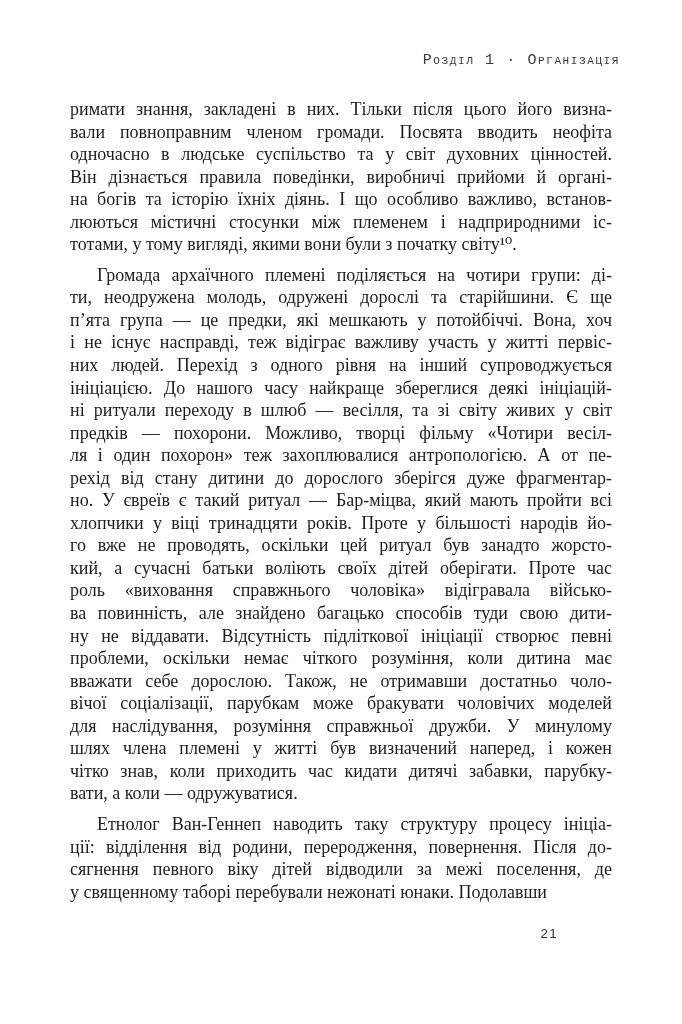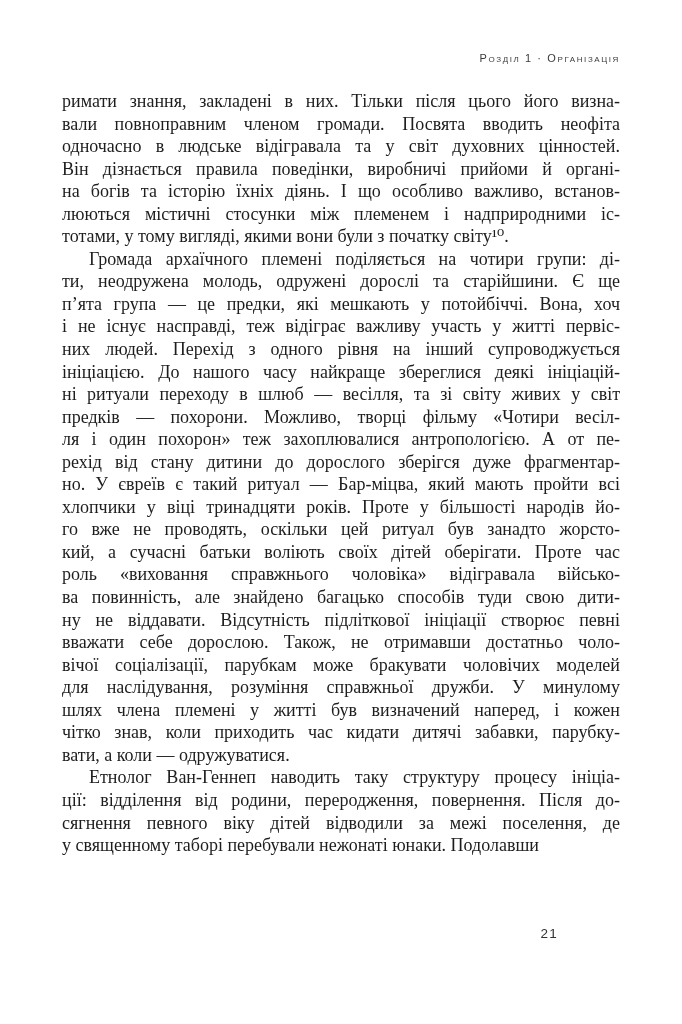--- a/index.html
+++ b/index.html
@@ -15,36 +15,36 @@
     overflow: hidden;
     font-family: "Liberation Serif", "DejaVu Serif", serif;
     color: #1d1d1d;
   }
   .running-header {
     position: absolute;
     top: 52px;
     left: 62px;
     right: 62px;
     text-align: right;
-    font-family: Liberation Sans, sans-serif;
+    font-family: Liberation Mono, monospace;
     font-variant: small-caps;
-    font-size: 11px;
+    font-size: 15px;
     letter-spacing: 1.6px;
     color: #3a3a3a;
   }
   .body-text {
     position: absolute;
     top: 90px;
     left: 62px;
     width: 558px;
     font-size: 18px;
     line-height: 22.55px;
   }
   .para {
-    margin: 0;
+    margin: 8px;
     padding: 0;
   }
   .line {
     display: block;
     white-space: normal;
     text-align: justify;
     text-align-last: justify;
     height: 22.55px;
     overflow: visible;
   }
@@ -68,21 +68,21 @@
 <body>
 
 <div class="page">
 
   <div class="running-header">Розділ 1 · Організація</div>
 
   <div class="body-text">
       <div class="para">
         <div class="line">римати знання, закладені в них. Тільки після цього його визна-</div>
         <div class="line">вали повноправним членом громади. Посвята вводить неофіта</div>
-        <div class="line">одночасно в людське відігравала та у світ духовних цінностей.</div>
+        <div class="line">одночасно в людське суспільство та у світ духовних цінностей.</div>
         <div class="line">Він дізнається правила поведінки, виробничі прийоми й органі-</div>
         <div class="line">на богів та історію їхніх діянь. І що особливо важливо, встанов-</div>
         <div class="line">люються містичні стосунки між племенем і надприродними іс-</div>
         <div class="line para-end">тотами, у тому вигляді, якими вони були з початку світу¹⁰.</div>
       </div>
       <div class="para">
         <div class="line indent">Громада архаїчного племені поділяється на чотири групи: ді-</div>
         <div class="line">ти, неодружена молодь, одружені дорослі та старійшини. Є ще</div>
         <div class="line">п’ята група — це предки, які мешкають у потойбіччі. Вона, хоч</div>
         <div class="line">і не існує насправді, теж відіграє важливу участь у житті первіс-</div>
@@ -92,20 +92,21 @@
         <div class="line">предків — похорони. Можливо, творці фільму «Чотири весіл-</div>
         <div class="line">ля і один похорон» теж захоплювалися антропологією. А от пе-</div>
         <div class="line">рехід від стану дитини до дорослого зберігся дуже фрагментар-</div>
         <div class="line">но. У євреїв є такий ритуал — Бар-міцва, який мають пройти всі</div>
         <div class="line">хлопчики у віці тринадцяти років. Проте у більшості народів йо-</div>
         <div class="line">го вже не проводять, оскільки цей ритуал був занадто жорсто-</div>
         <div class="line">кий, а сучасні батьки воліють своїх дітей оберігати. Проте час</div>
         <div class="line">роль «виховання справжнього чоловіка» відігравала військо-</div>
         <div class="line">ва повинність, але знайдено багацько способів туди свою дити-</div>
         <div class="line">ну не віддавати. Відсутність підліткової ініціації створює певні</div>
+        <div class="line">проблеми, оскільки немає чіткого розуміння, коли дитина має</div>
         <div class="line">вважати себе дорослою. Також, не отримавши достатньо чоло-</div>
         <div class="line">вічої соціалізації, парубкам може бракувати чоловічих моделей</div>
         <div class="line">для наслідування, розуміння справжньої дружби. У минулому</div>
         <div class="line">шлях члена племені у житті був визначений наперед, і кожен</div>
         <div class="line">чітко знав, коли приходить час кидати дитячі забавки, парубку-</div>
         <div class="line para-end">вати, а коли — одружуватися.</div>
       </div>
       <div class="para">
         <div class="line indent">Етнолог Ван-Геннеп наводить таку структуру процесу ініціа-</div>
         <div class="line">ції: відділення від родини, переродження, повернення. Після до-</div>

